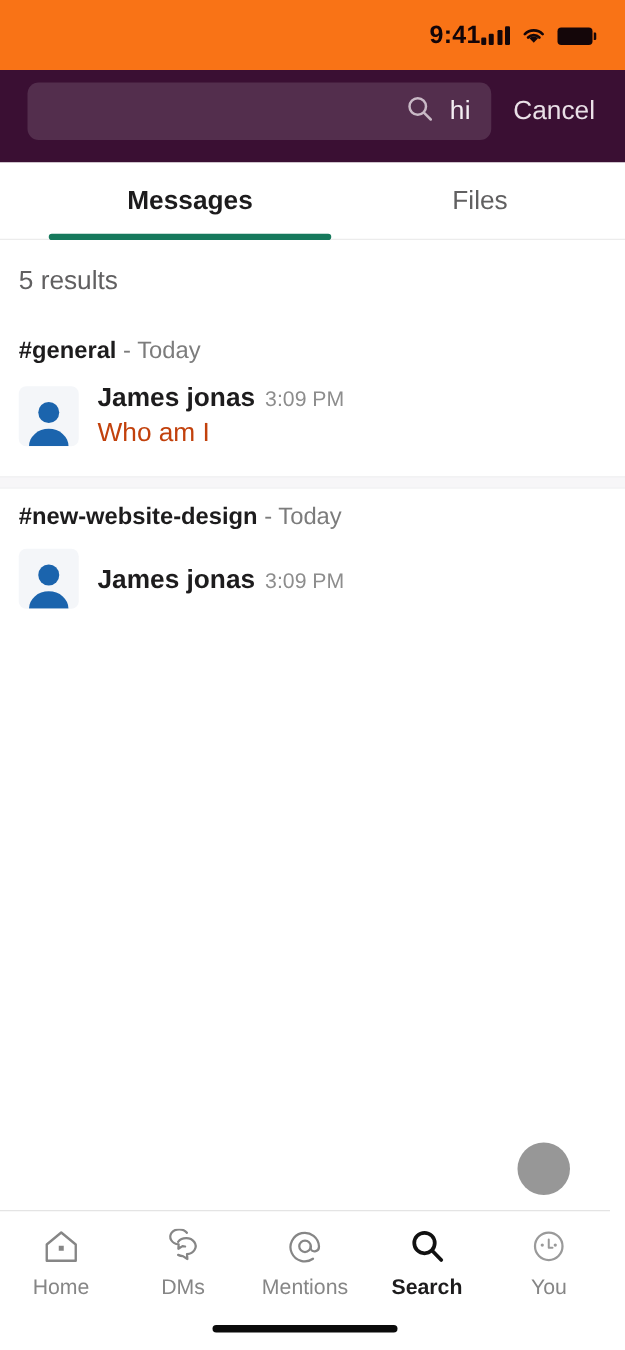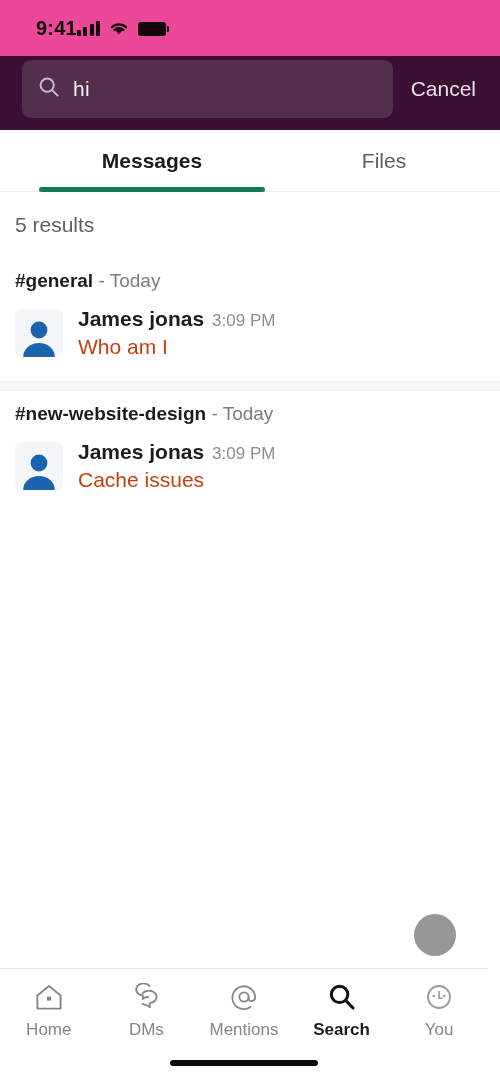--- a/index.html
+++ b/index.html
@@ -7,25 +7,25 @@
   body {
     font-family:"Liberation Sans", sans-serif;
     background:#ffffff;
     color:#1d1c1d;
     overflow:hidden;
     position:relative;
   }
 
   
   .statusbar {
-    background:#ec4899;
+    background:#f97316;
     height:56px;
     display:flex;
     align-items:center;
-    justify-content:flex-start;
+    justify-content:flex-end;
     padding:0 26px 0 36px;
   }
   .status-time {
     font-size:20px;
     font-weight:700;
     color:#120509;
     letter-spacing:.2px;
   }
   .status-icons { display:flex; align-items:flex-end; gap:9px; }
   .signal { display:flex; align-items:flex-end; gap:2.5px; height:15px; }
@@ -50,27 +50,28 @@
   .search-header {
     background:#3a0f33;
     height:74px;
     display:flex;
     align-items:center;
     padding:0 14px 8px 22px;
     gap:8px;
   }
   .search-field {
     flex:1;
-    height:58px;
+    height:46px;
     background:rgba(255,255,255,.13);
     border-radius:9px;
     display:flex;
     align-items:center;
     padding:0 16px;
     gap:13px;
+    justify-content:flex-end;
   }
   .search-field .glass { flex:0 0 auto; display:block; }
   .search-value {
     font-size:21px;
     color:#f3eef2;
     letter-spacing:.2px;
   }
   .cancel-btn {
     font-size:21px;
     color:#e9e0e7;
@@ -286,21 +287,20 @@
       <svg width="40" height="38" viewBox="0 0 40 38">
         <circle cx="20" cy="11" r="8.4" fill="#1b64ad"></circle>
         <path d="M4.2 38 a15.8 14 0 0 1 31.6 0 Z" fill="#1b64ad"></path>
       </svg>
     </div>
     <div class="msg-body">
       <div class="msg-head">
         <span class="msg-author">James jonas</span>
         <span class="msg-time">3:09 PM</span>
       </div>
-      <div class="msg-text">Cache issues</div>
     </div>
   </div>
 </div>
 
 <div class="fab"></div>
 
 <div class="bottom-nav">
 
   <div class="nav-item">
     <span class="nav-icon">

